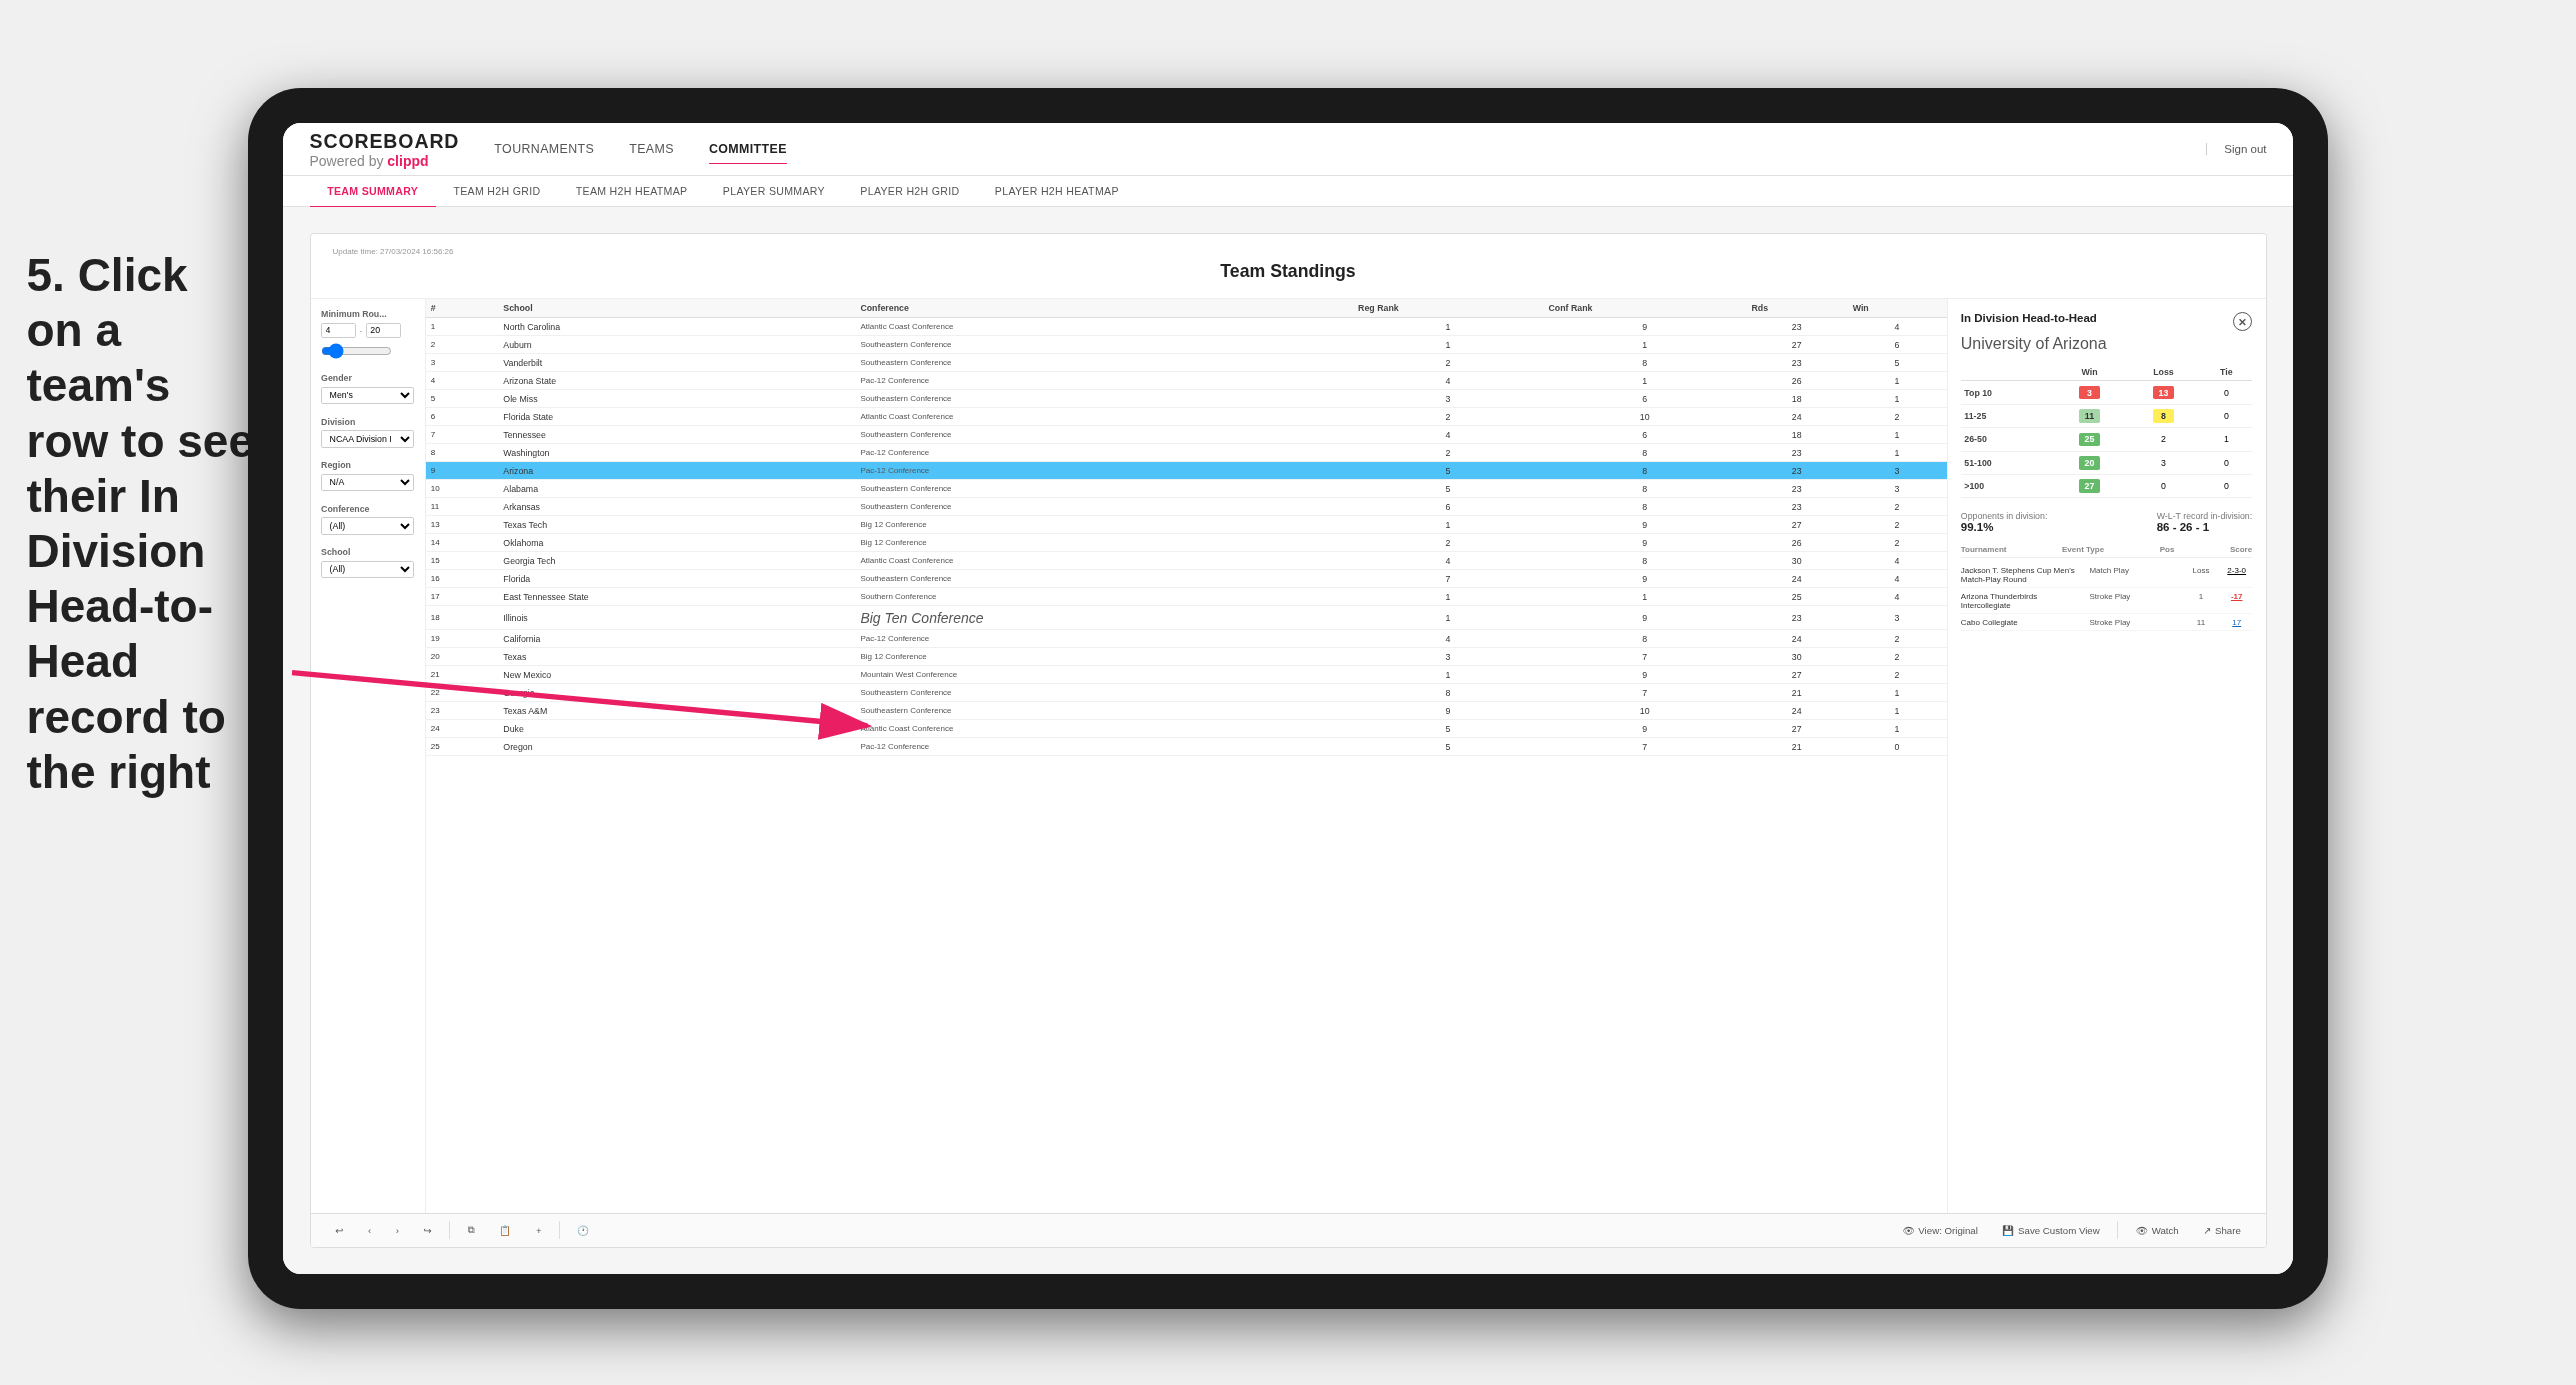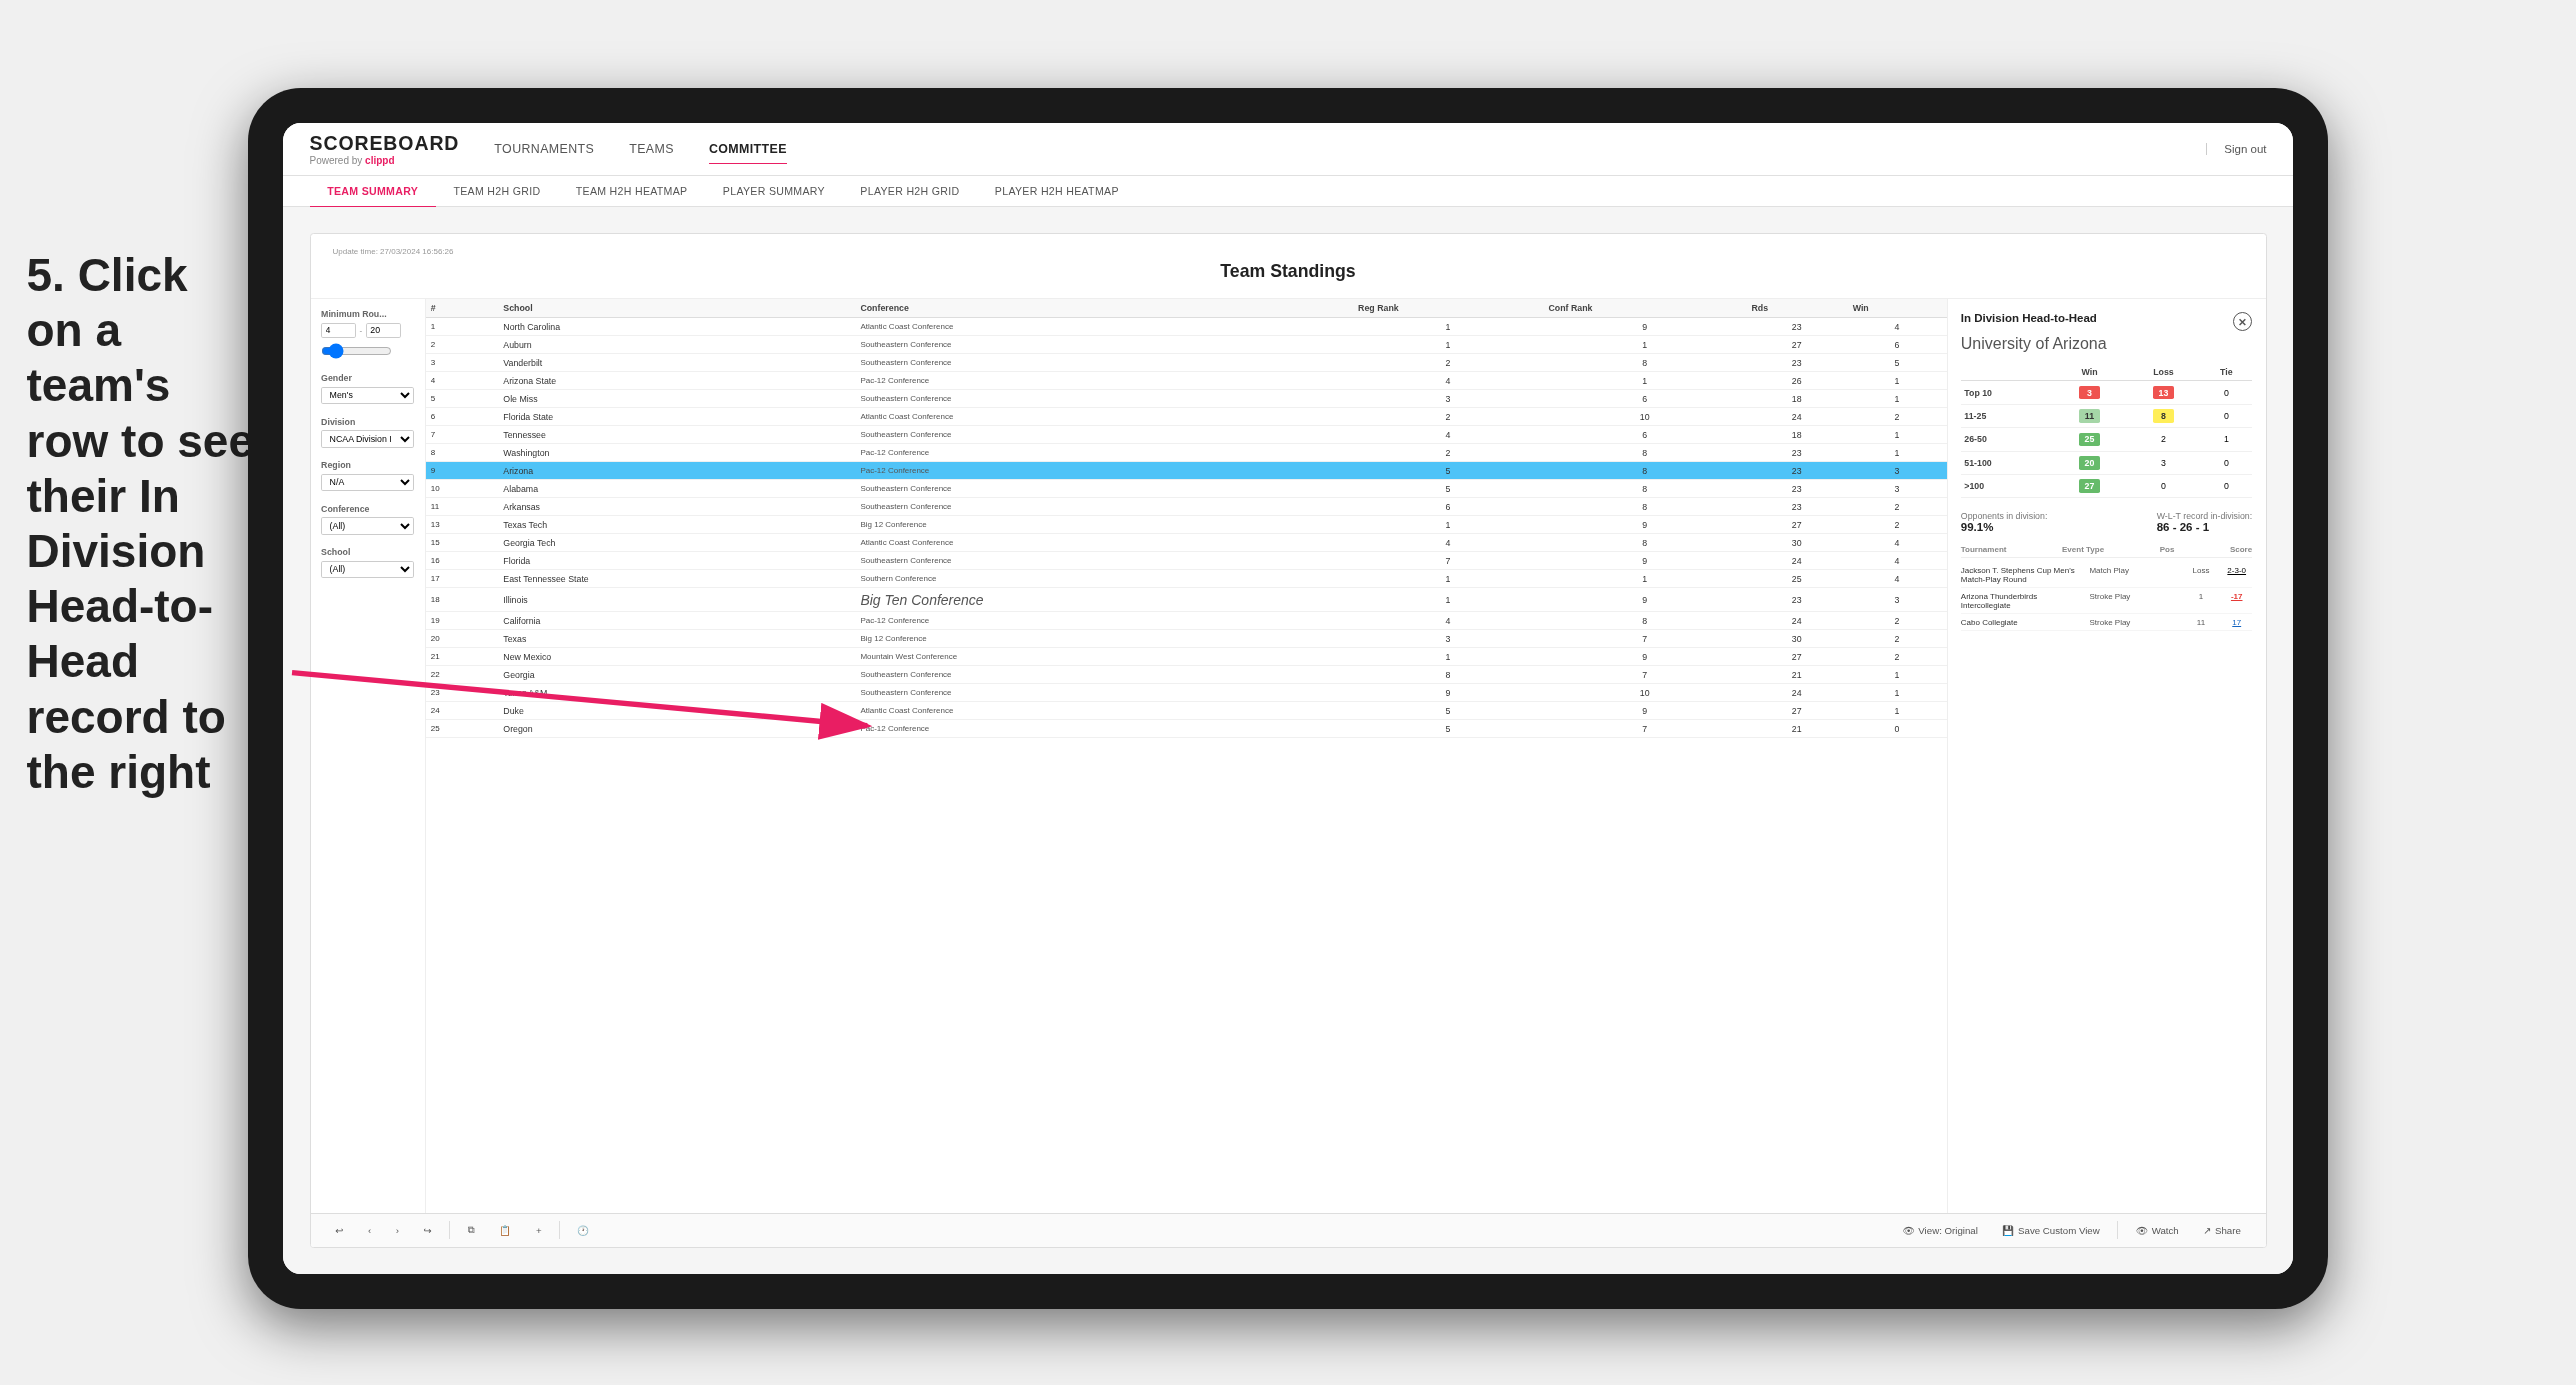--- a/index.html
+++ b/index.html
@@ -52,21 +52,21 @@
     }
 
     .logo-text {
       font-size: 19.5px;
       font-weight: 900;
       letter-spacing: 0.9px;
       color: #222;
     }
 
     .logo-sub {
-      font-size: 10px;
+      font-size: 14px;
       color: #888;
     }
 
     .logo-sub span {
       color: #e91e63;
       font-weight: bold;
     }
 
     .nav-links {
       display: flex;
@@ -675,20 +675,29 @@
     <td style="text-align:center;">23</td>
     <td style="text-align:center;">2</td>
   </tr>
                   <tr>
     <td class="rank-num">13</td>
     <td class="school-name">Texas Tech</td>
     <td style="font-size:8px;color:#555;">Big 12 Conference</td>
     <td style="text-align:center;">1</td>
     <td style="text-align:center;">9</td>
     <td style="text-align:center;">27</td>
+    <td style="text-align:center;">2</td>
+  </tr>
+                  <tr>
+    <td class="rank-num">14</td>
+    <td class="school-name">Oklahoma</td>
+    <td style="font-size:8px;color:#555;">Big 12 Conference</td>
+    <td style="text-align:center;">2</td>
+    <td style="text-align:center;">9</td>
+    <td style="text-align:center;">26</td>
     <td style="text-align:center;">2</td>
   </tr>
                   <tr>
     <td class="rank-num">15</td>
     <td class="school-name">Georgia Tech</td>
     <td style="font-size:8px;color:#555;">Atlantic Coast Conference</td>
     <td style="text-align:center;">4</td>
     <td style="text-align:center;">8</td>
     <td style="text-align:center;">30</td>
     <td style="text-align:center;">4</td>

